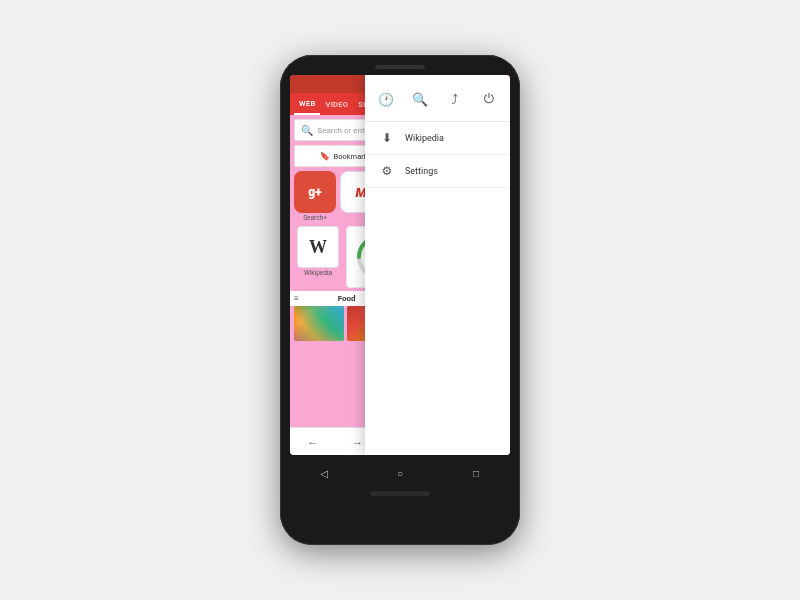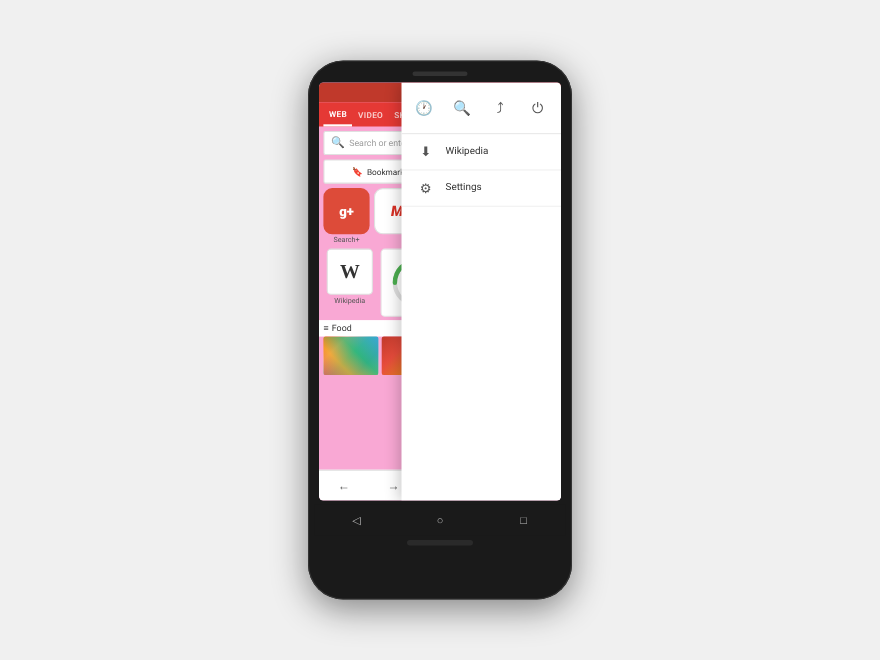--- a/index.html
+++ b/index.html
@@ -265,22 +265,23 @@
       padding: 3px 4px;
       gap: 3px;
       background: #fff;
     }
     .section-header-icon {
       font-size: 8px;
       color: #555;
     }
     .section-header-text {
       font-size: 8px;
-      font-weight: 400;
+      font-weight: 700;
       color: #333;
+      margin-left: 36px;
     }
 
     
     .overlay-menu {
       position: absolute;
       right: 0;
       top: 0;
       bottom: 0;
       width: 145px;
       background: #fff;

